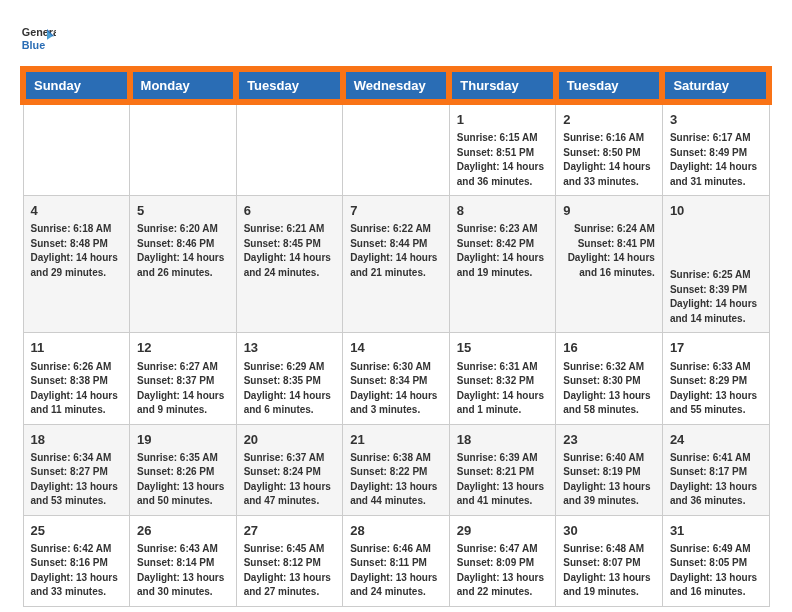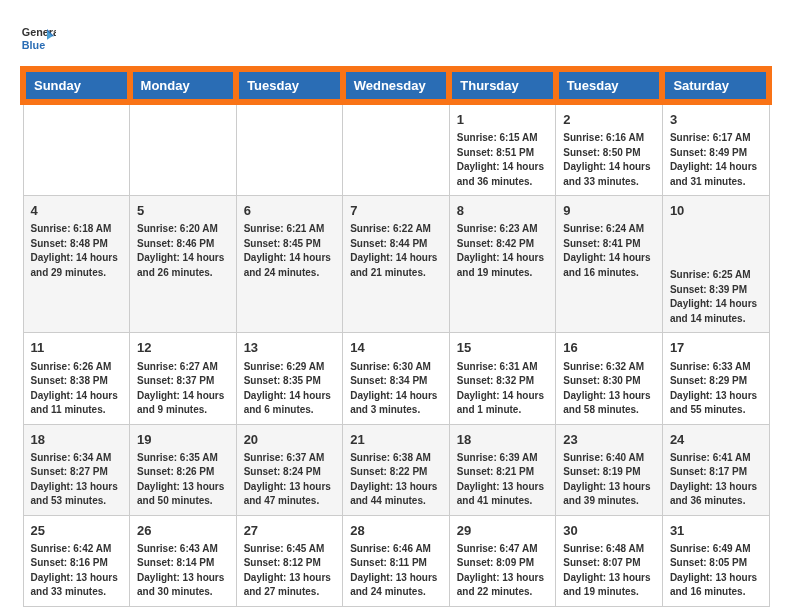--- a/index.html
+++ b/index.html
@@ -161,21 +161,21 @@
 Daylight: 14 hours and 21 minutes.</div>
         </td>
         <td>
           <div class="day-number">8</div>
           <div class="day-content" style="white-space: pre-line;">Sunrise: 6:23 AM
 Sunset: 8:42 PM
 Daylight: 14 hours and 19 minutes.</div>
         </td>
         <td>
           <div class="day-number">9</div>
-          <div class="day-content" style="white-space: pre-line;">Sunrise: 6:24 AM
+          <div class="day-content" style="white-space: pre-line; text-align: right;">Sunrise: 6:24 AM
 Sunset: 8:41 PM
 Daylight: 14 hours and 16 minutes.</div>
         </td>
         <td>
           <div class="day-number">10</div>
           <div class="day-content" style="white-space: pre-line; margin-top: 48px;">Sunrise: 6:25 AM
 Sunset: 8:39 PM
 Daylight: 14 hours and 14 minutes.</div>
         </td>
       </tr>

